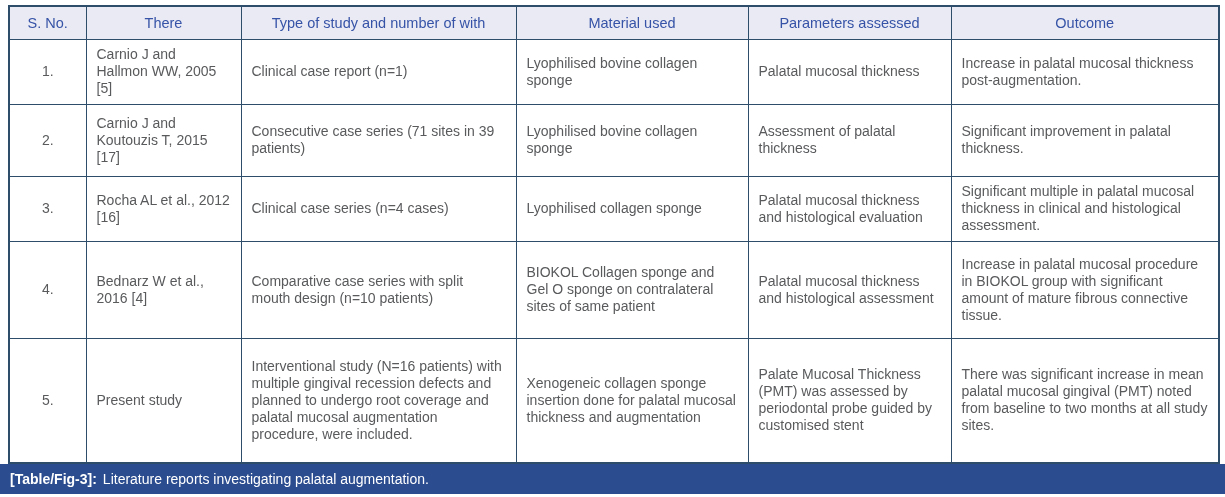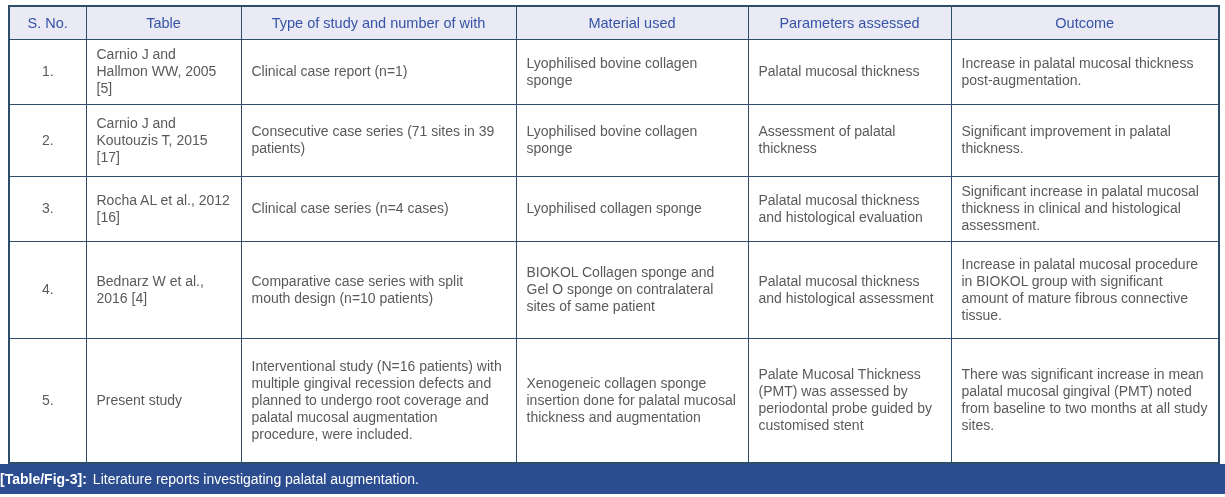--- a/index.html
+++ b/index.html
@@ -56,21 +56,21 @@
   tr.r4 { height: 97px; }
   tr.r5 { height: 125px; }
   .caption-bar {
     width: 1225px;
     height: 30px;
     background: #2b4c8f;
     color: #ffffff;
     display: flex;
     align-items: center;
     box-sizing: border-box;
-    padding-left: 0;
+    padding-left: 10px;
     font-size: 14px;
   }
   .caption-bar .cap-label {
     font-weight: bold;
     margin-right: 6px;
     white-space: nowrap;
   }
 </style>
 </head>
 <body>
@@ -82,21 +82,21 @@
         <col style="width:77px">
         <col style="width:155px">
         <col style="width:275px">
         <col style="width:232px">
         <col style="width:203px">
         <col style="width:268px">
       </colgroup>
       <thead>
         <tr>
           <th>S. No.</th>
-          <th>Table</th>
+          <th>There</th>
           <th>Type of study and number of with</th>
           <th>Material used</th>
           <th>Parameters assessed</th>
           <th>Outcome</th>
         </tr>
       </thead>
       <tbody>
         <tr class="r1">
           <td class="sno">1.</td>
           <td>Carnio J and Hallmon WW, 2005 [5]</td>
@@ -112,21 +112,21 @@
           <td>Lyophilised bovine collagen sponge</td>
           <td>Assessment of palatal thickness</td>
           <td>Significant improvement in palatal thickness.</td>
         </tr>
         <tr class="r3">
           <td class="sno">3.</td>
           <td>Rocha AL et al., 2012 [16]</td>
           <td>Clinical case series (n=4 cases)</td>
           <td>Lyophilised collagen sponge</td>
           <td>Palatal mucosal thickness and histological evaluation</td>
-          <td>Significant increase in palatal mucosal thickness in clinical and histological assessment.</td>
+          <td>Significant multiple in palatal mucosal thickness in clinical and histological assessment.</td>
         </tr>
         <tr class="r4">
           <td class="sno">4.</td>
           <td>Bednarz W et al., 2016 [4]</td>
           <td>Comparative case series with split mouth design (n=10 patients)</td>
           <td>BIOKOL Collagen sponge and Gel O sponge on contralateral sites of same patient</td>
           <td>Palatal mucosal thickness and histological assessment</td>
           <td>Increase in palatal mucosal procedure in BIOKOL group with significant amount of mature fibrous connective tissue.</td>
         </tr>
         <tr class="r5">

